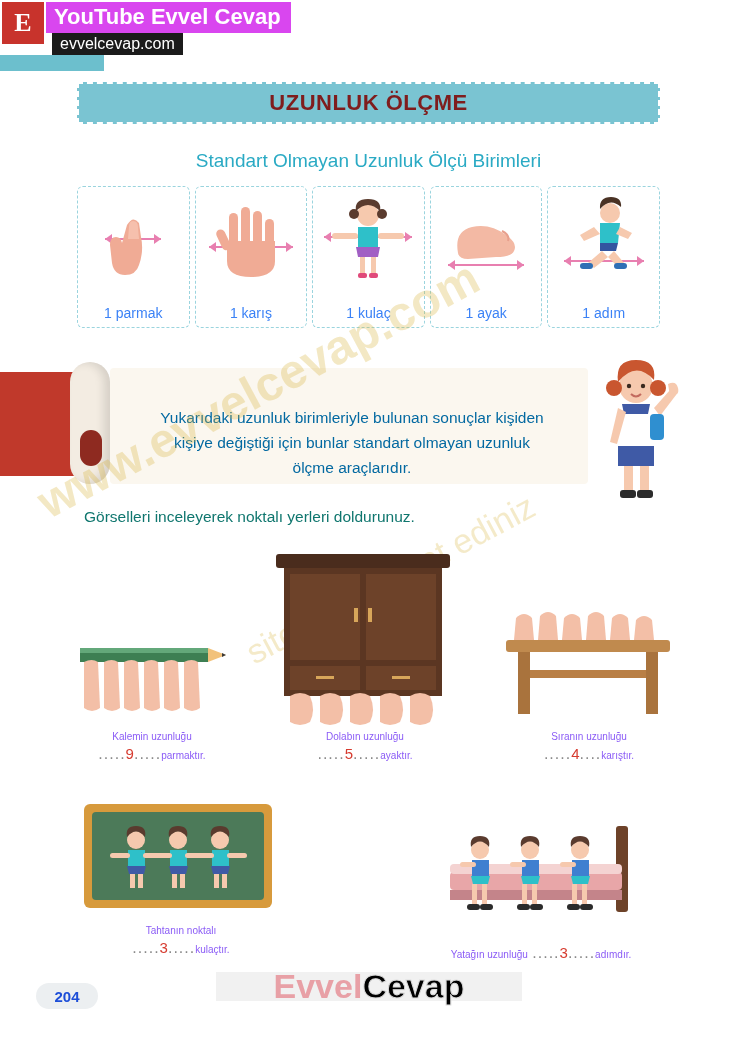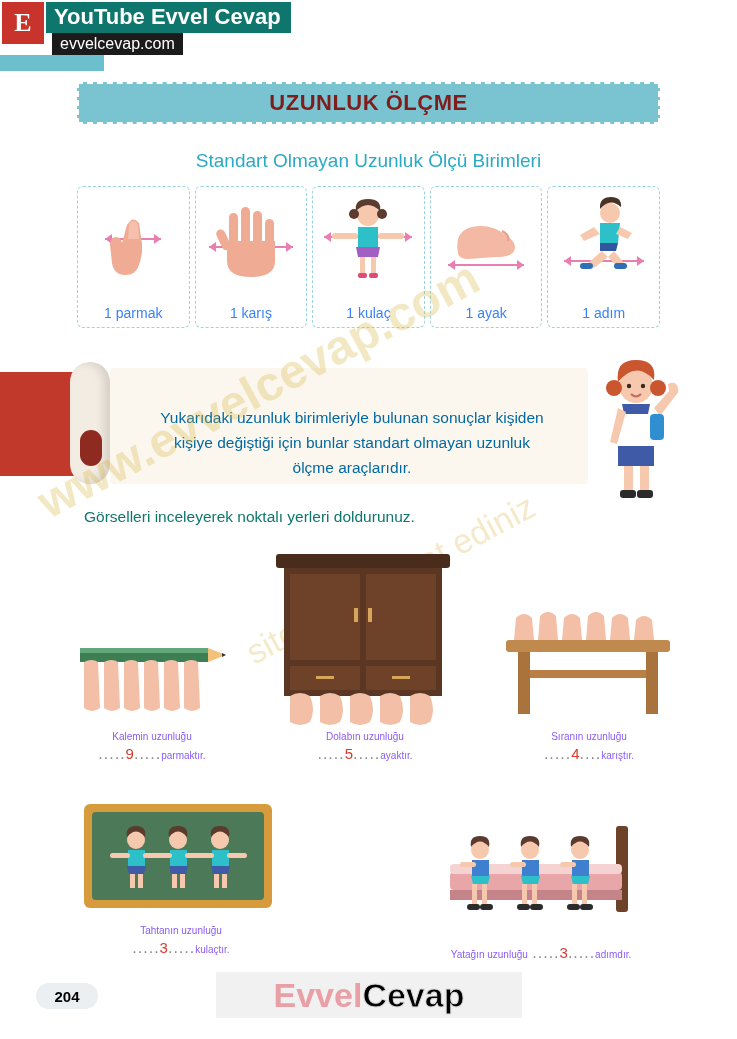--- a/index.html
+++ b/index.html
@@ -7,21 +7,21 @@
     width:737px;height:1039px;
     background:#ffffff;
     font-family:"DejaVu Sans", sans-serif;
     position:relative;
     overflow:hidden;
   }
   
   .topbar{position:absolute;left:0;top:0;width:737px;height:62px;background:#ffffff;}
   .yt-logo{position:absolute;left:0;top:0;width:46px;height:46px;background:#c8332c;border:2px solid #ffffff;box-sizing:border-box;}
   .yt-logo span{display:block;color:#ffffff;font-size:26px;font-weight:bold;text-align:center;line-height:42px;font-family:"Liberation Serif",serif;}
-  .yt-title{position:absolute;left:46px;top:2px;background:#0f766e;color:#ffffff;font-size:22px;font-weight:bold;padding:2px 10px 3px 8px;font-family:"Liberation Sans",sans-serif;}
+  .yt-title{position:absolute;left:46px;top:2px;background:#d946ef;color:#ffffff;font-size:22px;font-weight:bold;padding:2px 10px 3px 8px;font-family:"Liberation Sans",sans-serif;}
   .yt-sub{position:absolute;left:52px;top:33px;background:#1b1b1b;color:#ffffff;font-size:16px;padding:2px 8px;font-family:"Liberation Sans",sans-serif;}
   .teal-bar{position:absolute;left:0;top:55px;width:737px;height:16px;background:#6cbfcd;}
   .teal-bar-white{position:absolute;left:104px;top:55px;width:633px;height:16px;background:#ffffff;}
 
   
   .title-box{position:absolute;left:77px;top:82px;width:583px;height:42px;background:#7ac4d2;border:2px dashed #ffffff;box-sizing:border-box;display:flex;align-items:center;justify-content:center;}
   .title-box span{color:#7f1d1d;font-size:22px;font-weight:bold;letter-spacing:.5px;font-family:"Liberation Sans",sans-serif;}
 
   .subtitle{position:absolute;left:0;top:150px;width:737px;text-align:center;color:#2aaac4;font-size:19px;font-weight:normal;font-family:"Liberation Sans",sans-serif;}
 
@@ -40,22 +40,22 @@
 
   .instruction{position:absolute;left:84px;top:508px;width:600px;color:#0f766e;font-size:15.5px;font-family:"Liberation Sans",sans-serif;}
 
   
   .ex{position:absolute;text-align:center;font-family:"Liberation Sans",sans-serif;}
   .ex .lbl{color:#8b5cf6;font-size:10px;line-height:1.45;}
   .ex .ans{color:#d63b2f;font-size:15px;}
   .dots{color:#8a8a8a;letter-spacing:1px;}
 
   
-  .pagenum{position:absolute;left:36px;top:983px;width:62px;height:26px;background:#eceff1;border-radius:13px;display:flex;align-items:center;justify-content:center;color:#000000;font-size:15px;font-weight:bold;font-family:"Liberation Sans",sans-serif;}
-  .foot{position:absolute;left:216px;top:972px;width:306px;height:46px;background:#f1f1f1;display:flex;align-items:center;justify-content:center;}
+  .pagenum{position:absolute;left:36px;top:983px;width:62px;height:26px;background:#eceff1;border-radius:13px;display:flex;align-items:center;justify-content:center;color:#1d4ed8;font-size:15px;font-weight:bold;font-family:"Liberation Sans",sans-serif;}
+  .foot{position:absolute;left:216px;top:972px;width:306px;height:29px;background:#f1f1f1;display:flex;align-items:center;justify-content:center;}
   .foot .e{color:#e8a0a6;font-size:34px;font-weight:bold;font-family:"Liberation Sans",sans-serif;}
   .foot .c{color:#000000;font-size:34px;font-weight:bold;font-family:"Liberation Sans",sans-serif;-webkit-text-stroke:1px #dcdcdc;}
 
   
   .wm{position:absolute;left:40px;top:330px;width:660px;height:540px;transform:rotate(-28deg);color:rgba(215,180,60,.30);font-size:48px;font-weight:bold;text-align:center;line-height:1.35;pointer-events:none;font-family:"Liberation Sans",sans-serif;}
   .wm2{position:absolute;left:230px;top:560px;color:rgba(215,180,60,.28);font-size:34px;transform:rotate(-28deg);font-family:"Liberation Sans",sans-serif;pointer-events:none;}
 </style>
 </head>
 <body>
 
@@ -306,21 +306,21 @@
       <rect x="132" y="50" width="17" height="16" fill="#2ec0c9"></rect>
       <rect x="114" y="53" width="20" height="5" rx="2.5" fill="#f6c9ae"></rect>
       <rect x="147" y="53" width="20" height="5" rx="2.5" fill="#f6c9ae"></rect>
       <path d="M131 66 h19 l-2 8 h-15z" fill="#3f5aa6"></path>
       <rect x="134" y="74" width="5" height="14" fill="#f6c9ae"></rect>
       <rect x="142" y="74" width="5" height="14" fill="#f6c9ae"></rect>
     </g>
   </svg>
 </div>
 <div class="ex" style="left:88px;top:924px;width:186px;">
-  <div class="lbl">Tahtanın uzunluğu</div>
+  <div class="lbl">Tahtanın noktalı</div>
   <div>
     <span class="dots">.....</span><span class="ans">3</span><span class="dots">.....</span><span class="lbl">kulaçtır.</span>
   </div>
 </div>
 
 <div style="position:absolute;left:420px;top:816px;width:226px;height:116px;">
   <svg width="226" height="116" viewBox="0 0 226 116">
     <rect x="196" y="10" width="12" height="86" rx="3" fill="#6d4229"></rect>
     <rect x="30" y="56" width="172" height="18" rx="4" fill="#e8a6a8"></rect>
     <rect x="30" y="48" width="172" height="10" rx="4" fill="#f4d3d2"></rect>

